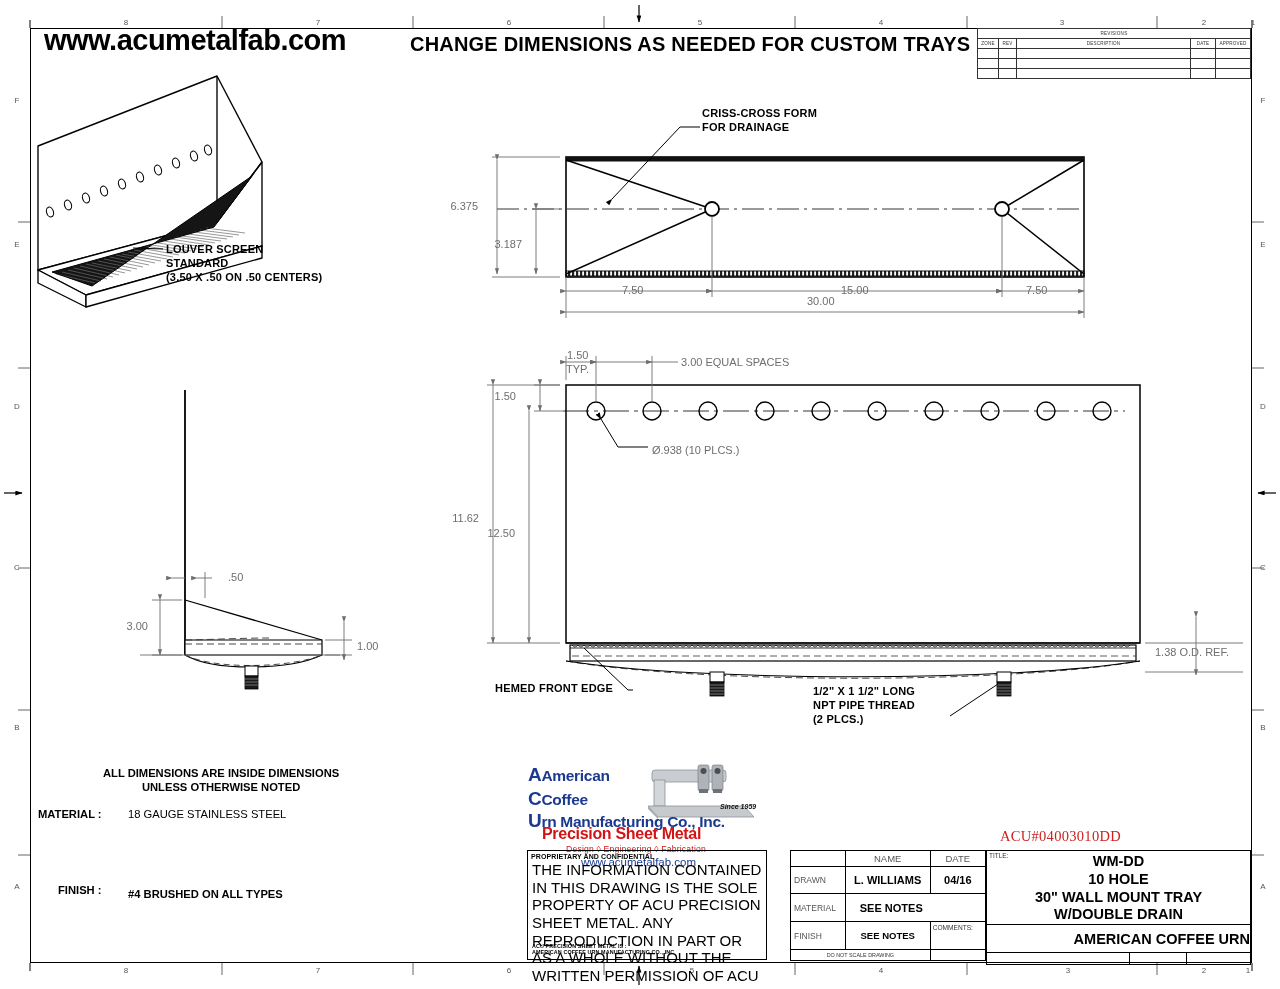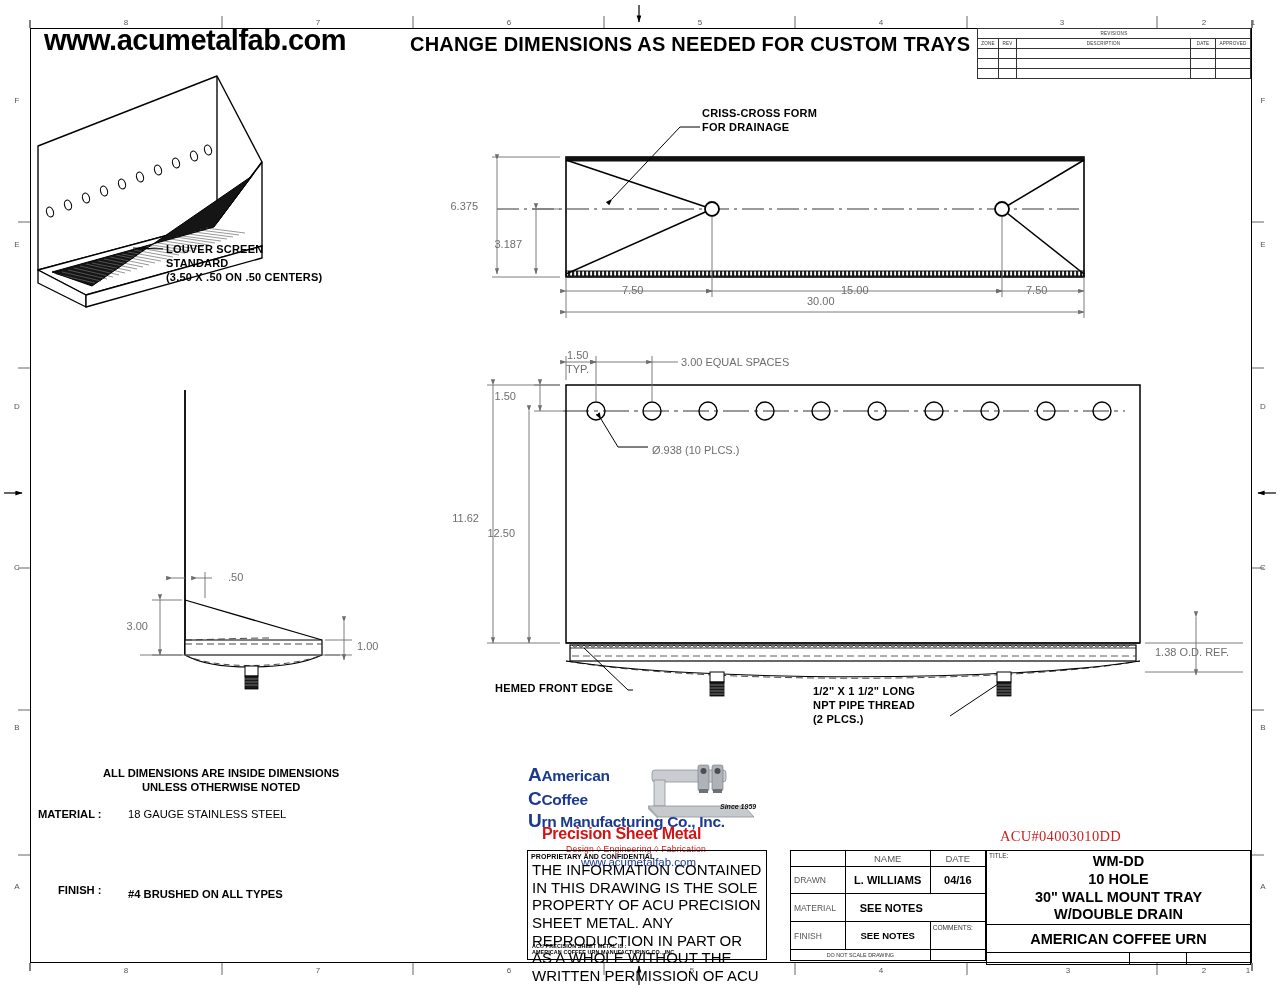--- a/index.html
+++ b/index.html
@@ -521,21 +521,21 @@
         <div style="position:absolute;left:2px;top:1px;font-size:6.5px;color:#333;">TITLE:</div>
         <div style="font-size:14.5px;font-weight:bold;line-height:1.23;padding-top:2px;">
           <div>WM-DD</div>
           <div>10 HOLE</div>
           <div>30" WALL MOUNT TRAY</div>
           <div>W/DOUBLE DRAIN</div>
         </div>
       </td>
     </tr>
     <tr style="height:28px;">
-      <td style="text-align:center;font-size:14.5px;font-weight:bold;">AMERICAN COFFEE URN</td>
+      <td style="text-align:right;font-size:14.5px;font-weight:bold;">AMERICAN COFFEE URN</td>
     </tr>
     <tr style="height:11px;">
       <td style="padding:0 !important;">
         <div style="display:flex;height:11px;">
           <div style="flex:1.9;border-right:1px solid #000;"></div>
           <div style="flex:0.75;border-right:1px solid #000;"></div>
           <div style="flex:0.85;"></div>
         </div>
       </td>
     </tr>

